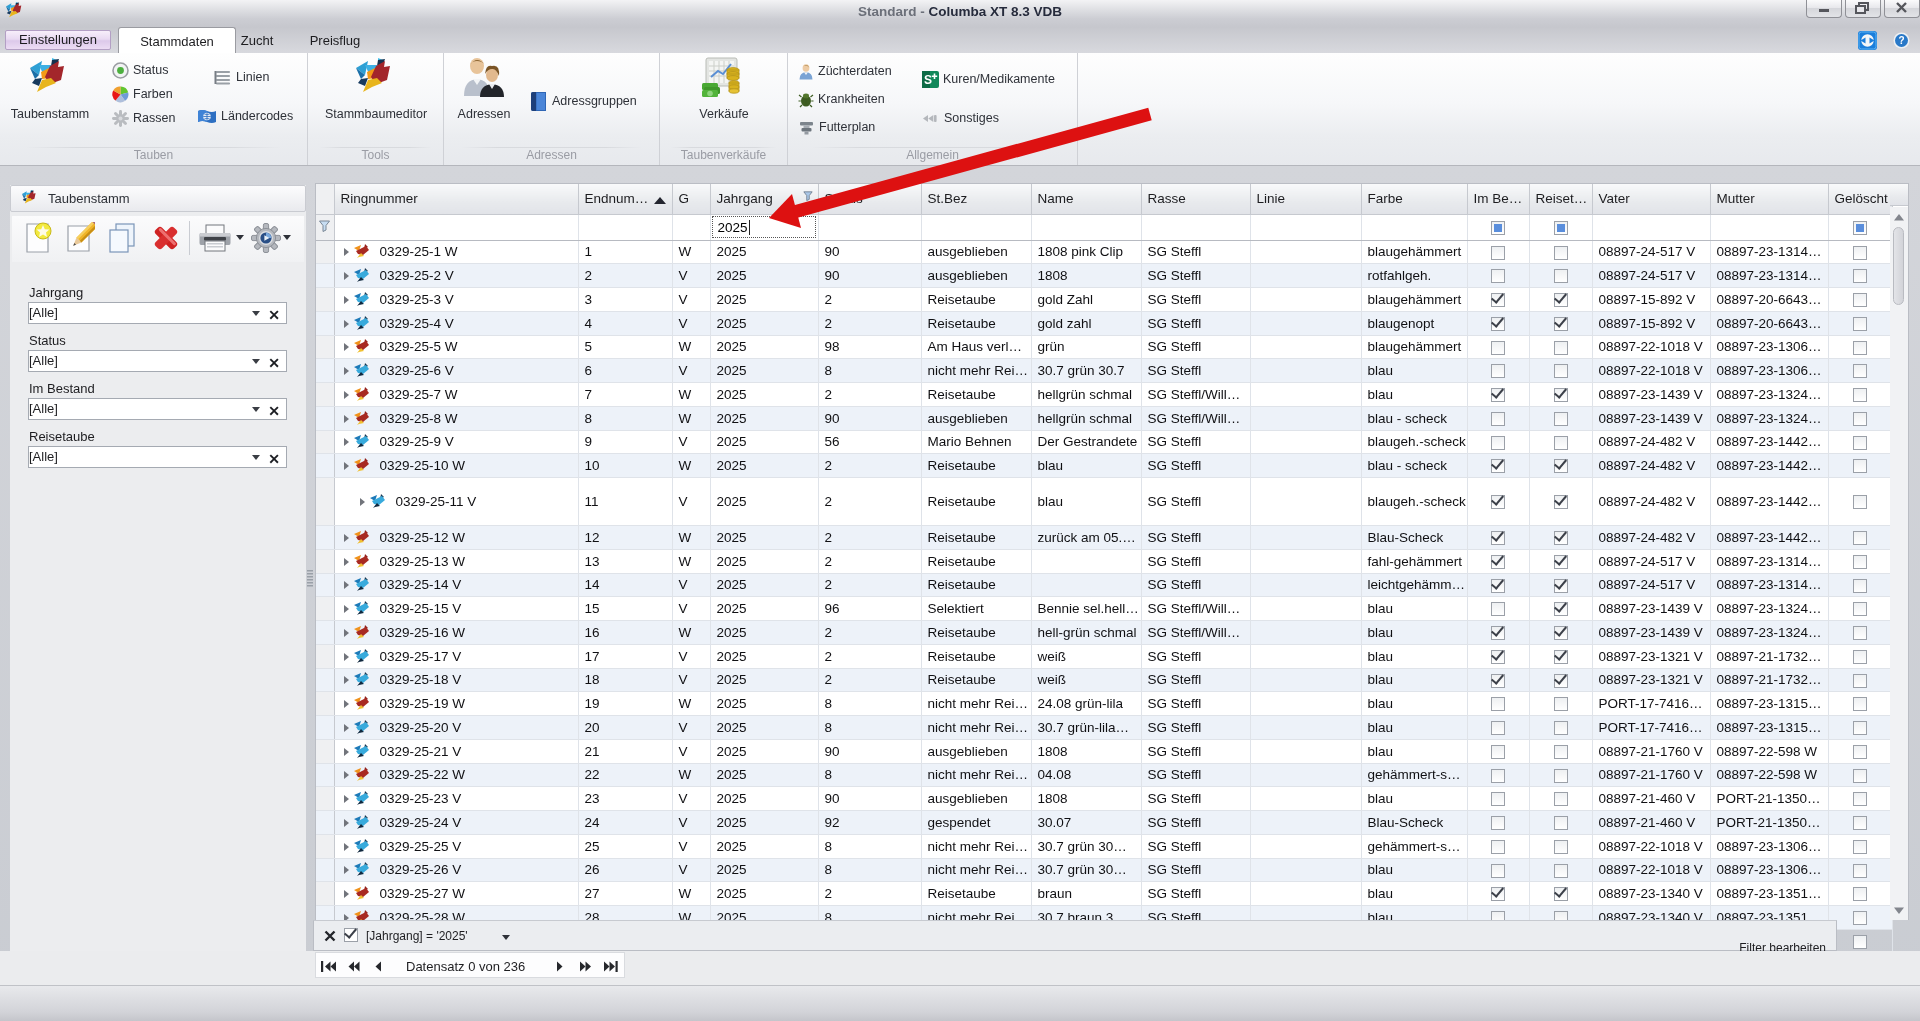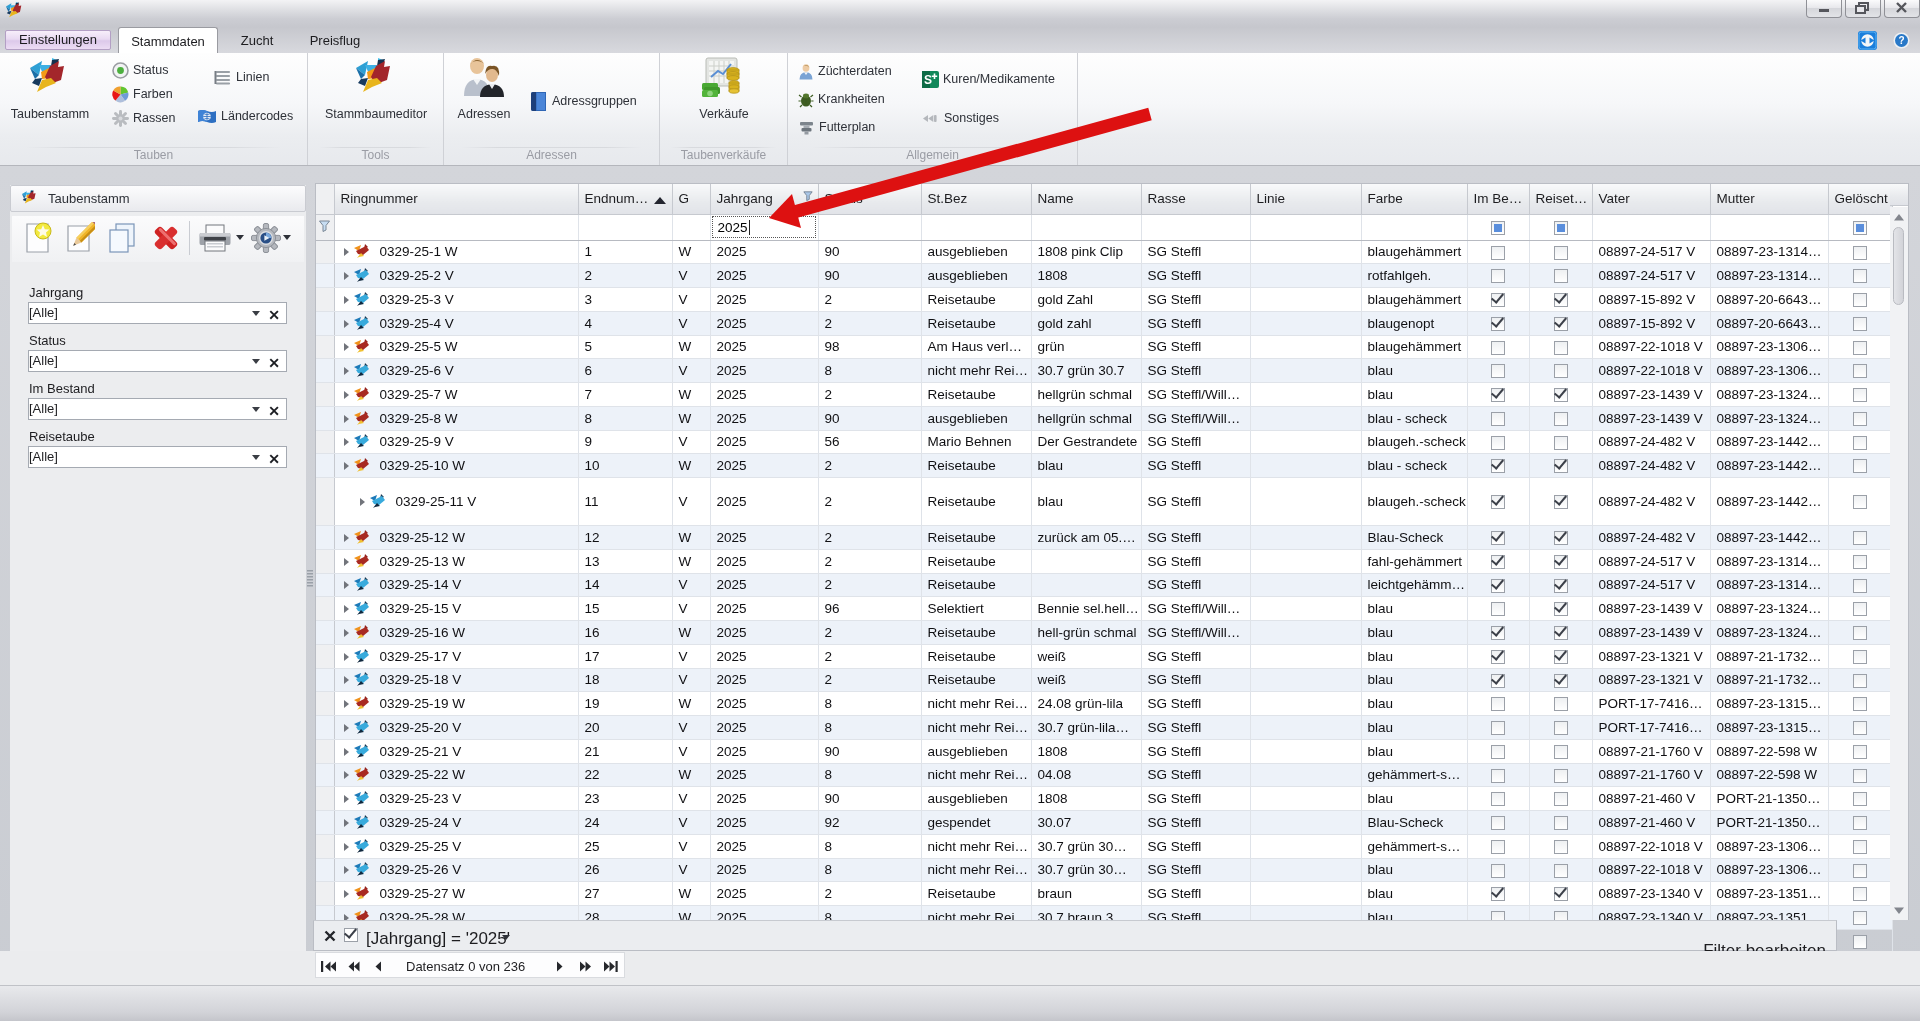--- a/index.html
+++ b/index.html
@@ -16,21 +16,21 @@
   border-radius:0 0 4px 4px; background:linear-gradient(#fbfbfc, #e8e8ec 45%, #d5d6db 50%, #e2e3e7);
   color:#55565c; text-align:center; font-size:11px; line-height:16px; font-weight:bold; }
 
 
 #tabrow { left:0; top:27px; width:1920px; height:26px;
   background:linear-gradient(#c6c7cd, #d8d9de); }
 .tab { top:0px; height:26px; font-size:13px; color:#1c1c1f; text-align:center; line-height:27px; }
 #tab-einst { left:5px; width:106px; height:20px; top:3px; border:1px solid #b39fc4;
   border-radius:2px; background:linear-gradient(#f7eefa, #e9daf2 45%, #dcc9ea 55%, #ecdcf4);
   line-height:18px; }
-#tab-stamm { left:118px; width:100px; background:#ffffff; border:1px solid #9a9ba1; border-bottom:none;
+#tab-stamm { left:118px; width:118px; background:#ffffff; border:1px solid #9a9ba1; border-bottom:none;
   border-radius:3px 3px 0 0; }
 #tab-zucht { left:222px; width:70px; }
 #tab-preis { left:295px; width:80px; }
 
 
 #ribbon { left:0; top:53px; width:1920px; height:113px;
   background:linear-gradient(#fefefe 0%, #f6f7f9 45%, #ebedf0 75%, #e7e9ed 100%);
   border-bottom:1px solid #b4b6bc; }
 .rgroup { top:0; height:112px; border-right:1px solid #cfd1d6; }
 .glabel { bottom:3px; width:100%; text-align:center; font-size:12px; color:#9a9ca4; }
@@ -68,21 +68,21 @@
 td.ind { background:#eff0f2; border-right:1px solid #c6c9cf !important; padding:0; }
 .arrow-r { display:inline-block; width:0; height:0; border-top:4px solid transparent; border-bottom:4px solid transparent; border-left:5px solid #71747b; margin:0 5px 0 9px; }
 
 
 .cb { display:inline-block; width:14px; height:14px; border:1px solid #9ba0a8; background:linear-gradient(#eef0f2,#ffffff); vertical-align:middle; position:relative; }
 .cb.chk::after { content:""; position:absolute; left:2px; top:-3px; width:5px; height:10px;
   border:solid #3c4049; border-width:0 2px 2px 0; transform:rotate(40deg); }
 .cb.blue::after { content:""; position:absolute; left:2px; top:2px; width:8px; height:8px; background:#5a8edc; }
 
 
-#filterbar { left:313px; top:920px; width:1524px; height:31px; background:#ebedf0; border:1px solid #babdc4; border-top:1px solid #c7cad0; font-size:17px; color:#1d1d20; }
+#filterbar { left:313px; top:920px; width:1524px; height:31px; background:#ebedf0; border:1px solid #babdc4; border-top:1px solid #c7cad0; font-size:12px; color:#1d1d20; }
 #navbar { left:0px; top:951px; width:1920px; height:34px; background:#ebecee; }
 #navwhite { left:315px; top:1px; width:310px; height:26px; background:#fdfdfe; border:1px solid #d9dbdf; }
 #bottomstrip { left:0px; top:985px; width:1920px; height:36px; background:linear-gradient(#e8e9ec, #d2d3d8 75%, #c4c5cb); border-top:1px solid #c0c2c7; }
 #vscroll { left:1574px; top:23px; width:18px; height:713px; background:#f1f2f4; }
 #splitter { left:306px; top:166px; width:8px; height:822px; }
 
 svg.ovl { position:absolute; left:0; top:0; pointer-events:none; }
 </style>
 </head>
 <body>
@@ -92,20 +92,21 @@
     <polygon points="0,10 12,3 9,17" fill="#2e9fd4"></polygon>
     <polygon points="0,10 9,17 5,21" fill="#1b6fa8"></polygon>
     <polygon points="22,0 27,2 22,8" fill="#45c2ee"></polygon>
     <polygon points="22,2 29,1 26,10 21,8" fill="#16324f"></polygon>
     <polygon points="9,7 26,7 15,20" fill="#3db0e4"></polygon>
     <polygon points="11,14 19,10 21,20 12,21" fill="#f49b16"></polygon>
     <polygon points="20,8 29,3 28,9 34,8 31,22 20,26 15,19" fill="#a3262b"></polygon>
     <polygon points="5,21 12,20 9,28 2,25" fill="#173a5e"></polygon>
     <polygon points="12,22 21,20 26,25 16,29 7,34" fill="#e8b51c"></polygon>
   </svg>
+  <div class="abs" id="title"><span>Standard - </span><b>Columba XT 8.3 VDB</b></div>
   <div class="abs winbtn" style="left:1806px;"><svg width="34" height="16">
         <rect x="12" y="9" width="10" height="3" fill="#55565c"></rect>
       </svg></div>
   <div class="abs winbtn" style="left:1845px;"><svg width="34" height="16">
         <rect x="13" y="3" width="9" height="7" fill="none" stroke="#55565c" stroke-width="2"></rect>
         <rect x="10" y="6" width="9" height="7" fill="#e8e8ec" stroke="#55565c" stroke-width="2"></rect>
       </svg></div>
   <div class="abs winbtn" style="left:1884px;"><svg width="34" height="16">
         <path d="M12 3 L21 12 M21 3 L12 12" stroke="#55565c" stroke-width="2.4"></path>
       </svg></div>

